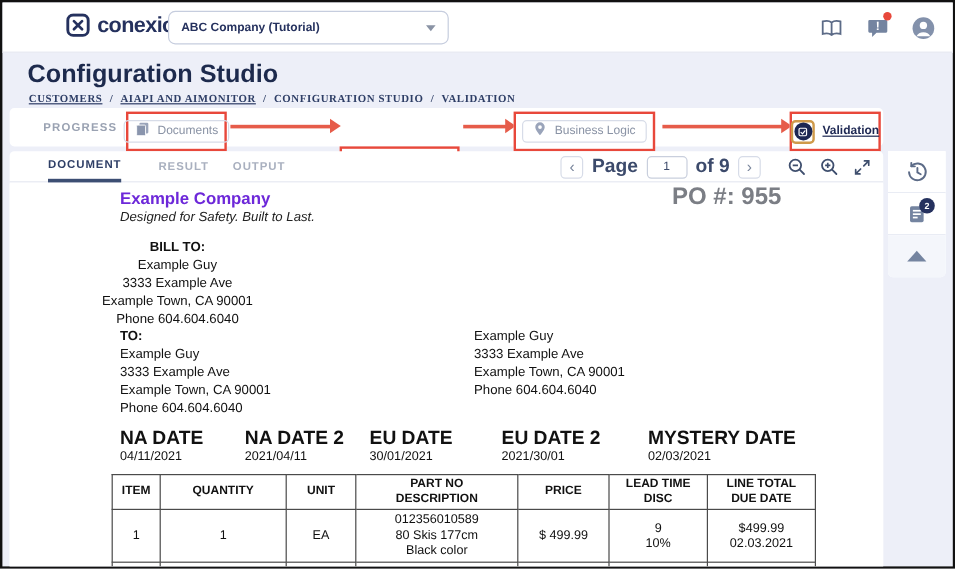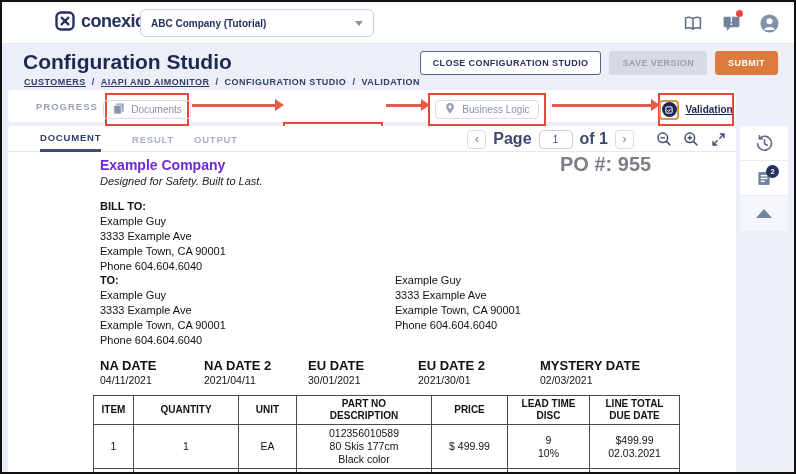--- a/index.html
+++ b/index.html
@@ -22,21 +22,21 @@
   .topbar-icons { position:absolute; right:14px; top:10px; display:flex; align-items:center; gap:16px; }
   .tb-icon { position:relative; width:22px; height:22px; display:flex; align-items:center;
             justify-content:center; cursor:pointer; }
   .red-dot { position:absolute; right:-1px; top:-2px; width:7px; height:7px; border-radius:50%;
             background:#e8483b; }
 
   
   .page-header { position:absolute; left:0; top:42px; width:792px; height:46px; }
   .page-title { position:absolute; left:21px; top:6px; font-size:21px; font-weight:600; color:#1d2a4d; }
   .breadcrumb { position:absolute; left:22px; top:33px; font-size:9px; font-weight:700;
-            letter-spacing:0.5px; color:#2e3e66; display:flex; gap:6px; align-items:center; }
+            letter-spacing:0.5px; color:#2e3e66; display:flex; gap:6px; align-items:center;font-family:Liberation Serif, serif; }
   .breadcrumb .link { text-decoration:underline; cursor:pointer; }
   .breadcrumb .sep { font-weight:700; }
   .header-buttons { position:absolute; right:16px; top:7px; display:flex; gap:8px; }
   .btn { height:24px; border-radius:3px; font-size:9px; font-weight:700; letter-spacing:0.4px;
             display:flex; align-items:center; padding:0 12px; cursor:pointer;
             font-family:"Liberation Sans","DejaVu Sans",sans-serif; }
   .btn-outline { background:#fff; border:1px solid #5a6584; color:#25315e; }
   .btn-disabled { background:#d7dae1; border:1px solid #d7dae1; color:#99a0ac; }
   .btn-primary { background:#dd7a3c; border:1px solid #dd7a3c; color:#fff; }
 
@@ -86,21 +86,21 @@
   
   .doc-viewer { position:absolute; left:0; top:27px; width:728px; height:319px; background:#fff;
             overflow:hidden; }
   .doc-company { position:absolute; left:92px; top:4px; font-size:14px; font-weight:700; color:#6d28d9; }
   .doc-tagline { position:absolute; left:92px; top:22px; font-size:11px; font-style:italic; color:#222; }
   .doc-po { position:absolute; left:552px; top:0px; font-size:20px; font-weight:700; color:#7b7e85; }
   .addr-block { position:absolute; font-size:11px; color:#111; line-height:15px; }
   .addr-label { font-weight:700; }
   .dates-row { position:absolute; left:92px; top:206px; display:flex; }
   .date-col { font-size:10.5px; color:#111; line-height:14px; }
-  .date-label { font-weight:700; font-size:13px; }
+  .date-label { font-weight:700; font-size:16px; }
   .doc-table { position:absolute; left:85px; top:242px; width:586px; border-collapse:collapse;
             table-layout:fixed; }
   .doc-table th, .doc-table td { border:1px solid #4a4a4a; text-align:center; vertical-align:middle;
             font-size:10.5px; color:#111; padding:2px 2px; }
   .doc-table th { font-weight:700; font-size:10px; height:28px; line-height:12px; }
   .doc-table td { height:44px; line-height:13px; }
   .cell-line { display:block; }
 
   
   .right-rail { position:absolute; left:738px; top:124px; width:48px; background:#fff;
@@ -163,25 +163,20 @@
     <div class="page-title">Configuration Studio</div>
     <div class="breadcrumb">
       <span class="link">CUSTOMERS</span>
       <span class="sep">/</span>
       <span class="link">AIAPI AND AIMONITOR</span>
       <span class="sep">/</span>
       <span>CONFIGURATION STUDIO</span>
       <span class="sep">/</span>
       <span>VALIDATION</span>
     </div>
-    <div class="header-buttons">
-      <button class="btn btn-outline">CLOSE CONFIGURATION STUDIO</button>
-      <button class="btn btn-disabled" aria-disabled="true">SAVE VERSION</button>
-      <button class="btn btn-primary">SUBMIT</button>
-    </div>
   </div>
 
   <div class="progress-strip">
     <span class="progress-label">PROGRESS</span>
 
     <div class="step-box" style="left:97px; width:84px;">
       <div class="step-chip">
         <span>
           <svg width="13" height="13" viewBox="0 0 14 14">
             <rect x="4.5" y="1.5" width="8" height="9.5" rx="1" fill="#9aa4ba"></rect>
@@ -241,21 +236,21 @@
   <div class="main-panel">
     <div class="tabs-row">
       <div class="tab active" style="left:32px;">DOCUMENT</div>
       <div class="tab" style="left:124px;">RESULT</div>
       <div class="tab" style="left:186px;">OUTPUT</div>
 
       <div class="pager-group">
         <span class="chev-btn">‹</span>
         <span class="pager-text">Page</span>
         <input class="page-input" value="1" style="">
-        <span class="pager-text">of 1</span>
+        <span class="pager-text">of 9</span>
         <span class="chev-btn">›</span>
         <span class="gap-sm"></span>
         <span class="zoom-ctrl">
           <svg width="16" height="16" viewBox="0 0 16 16">
             <circle cx="6.8" cy="6.8" r="4.8" fill="none" stroke="#3f4f6e" stroke-width="1.5"></circle>
             <path d="M10.4 10.4 L14 14" stroke="#3f4f6e" stroke-width="1.5" stroke-linecap="round"></path>
             <path d="M4.6 6.8 h4.4" stroke="#3f4f6e" stroke-width="1.4"></path>
           </svg>
         </span>
         <span class="zoom-ctrl">
@@ -271,21 +266,21 @@
           </svg>
         </span>
       </div>
     </div>
 
     <div class="doc-viewer">
       <div class="doc-company">Example Company</div>
       <div class="doc-tagline">Designed for Safety. Built to Last.</div>
       <div class="doc-po">PO #: 955</div>
 
-      <div class="addr-block" style="left:92px; top:46px;">
+      <div class="addr-block" style="left:77px; top:46px;text-align:center;">
         <div class="addr-label">BILL TO:</div>
         <div>Example Guy</div>
         <div>3333 Example Ave</div>
         <div>Example Town, CA 90001</div>
         <div>Phone 604.604.6040</div>
       </div>
 
       <div class="addr-block" style="left:92px; top:120px;">
         <div class="addr-label">TO:</div>
         <div>Example Guy</div>

